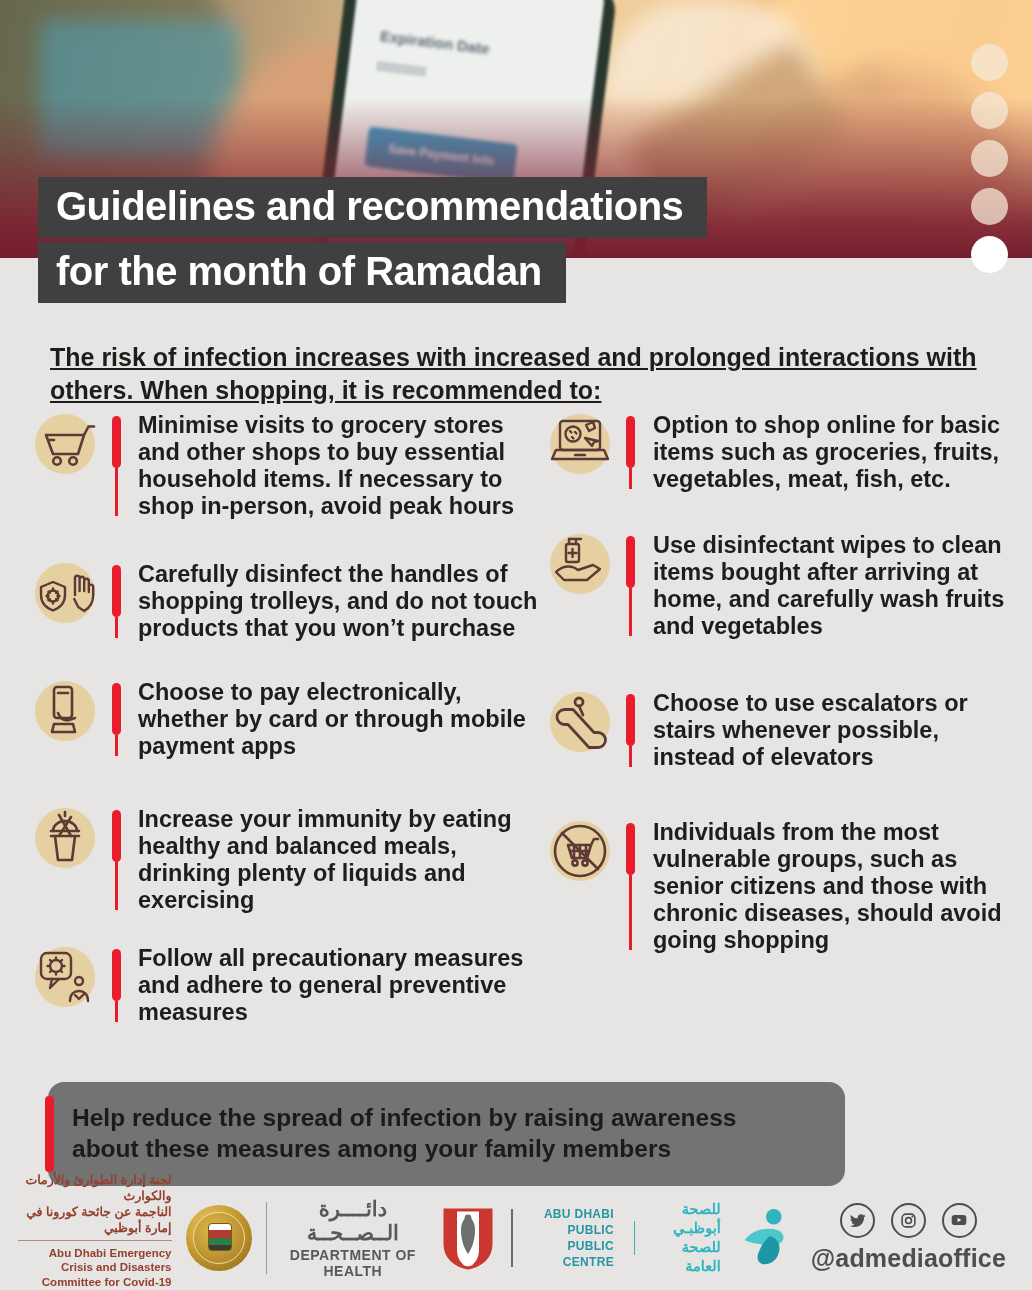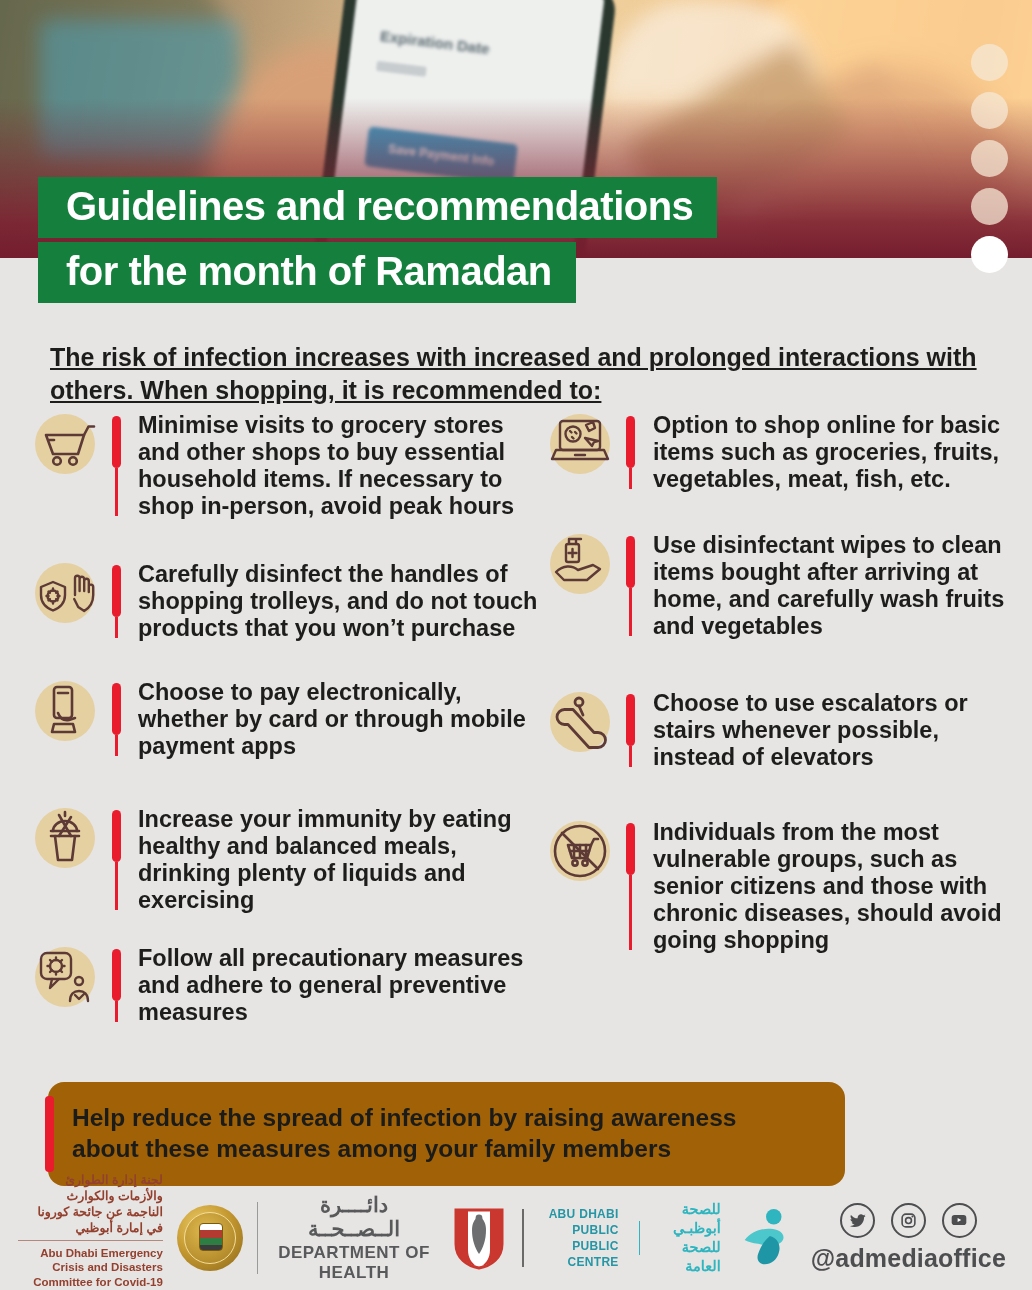--- a/index.html
+++ b/index.html
@@ -33,22 +33,22 @@
              color:#fff;font-size:12px;font-weight:bold;display:flex;align-items:center;justify-content:center;filter:blur(1px);}
   .hero-maroon{position:absolute;left:0;top:0;width:100%;height:100%;
        background:linear-gradient(to bottom,rgba(125,33,49,0) 38%,rgba(125,33,49,.45) 62%,rgba(125,33,49,.9) 86%,#741d2e 100%);}
 
   
   .dots{position:absolute;right:24px;top:44px;display:flex;flex-direction:column;gap:11px;z-index:5;}
   .dot{width:37px;height:37px;border-radius:50%;background:rgba(246,232,214,.75);}
   .dot.active{background:#ffffff;}
 
   
-  .banner{position:absolute;left:38px;background:#15803d;color:#fff;font-weight:bold;
-          font-size:40px;letter-spacing:-.5px;padding:7px 24px 9px 28px;z-index:6;white-space:nowrap;}
+  .banner{position:absolute;left:38px;background:#404040;color:#fff;font-weight:bold;
+          font-size:40px;letter-spacing:-.5px;padding:7px 24px 9px 18px;z-index:6;white-space:nowrap;}
   .banner.l1{top:177px;}
   .banner.l2{top:242px;}
 
   
   .intro{position:absolute;left:50px;top:316px;width:940px;font-size:25px;line-height:33px;
          font-weight:bold;color:#1d1d1b;z-index:2;text-decoration:underline;}
 
   
   .cols{position:absolute;left:35px;top:412px;width:975px;display:flex;}
   .col{display:flex;flex-direction:column;}
@@ -65,21 +65,21 @@
   .col-right .item-text{width:360px;}
   .col-left .item:nth-child(1){margin-bottom:41px;}
   .col-left .item:nth-child(2){margin-bottom:37px;}
   .col-left .item:nth-child(3){margin-bottom:46px;}
   .col-left .item:nth-child(4){margin-bottom:31px;}
   .col-right .item:nth-child(1){margin-bottom:39px;}
   .col-right .item:nth-child(2){margin-bottom:50px;}
   .col-right .item:nth-child(3){margin-bottom:48px;}
 
   
-  .callout{position:absolute;left:48px;top:1082px;width:797px;background:#a16207;border-radius:16px;
+  .callout{position:absolute;left:48px;top:1082px;width:797px;background:#737373;border-radius:16px;
            padding:20px 30px 22px 24px;box-sizing:border-box;}
   .callout-bar{position:absolute;left:-3px;top:14px;bottom:14px;width:9px;background:#e81c2c;border-radius:4px;}
   .callout-text{margin:0;font-size:24.5px;line-height:31px;font-weight:bold;color:#1b1b19;width:700px;}
 
   
   .footer{position:absolute;left:0;bottom:0;width:1032px;height:105px;display:flex;align-items:center;
           justify-content:flex-start;padding:0 18px;box-sizing:border-box;gap:14px;}
   .committee{width:200px;text-align:right;color:#93402f;}
   .committee .ar{font-size:12.5px;font-weight:bold;line-height:16px;direction:rtl;}
   .committee .rule{height:1px;background:#b4897d;margin:4px 0 5px;}
@@ -89,21 +89,21 @@
       position:relative;flex:0 0 66px;}
   .gold-emblem::before{content:"";position:absolute;inset:7px;border-radius:50%;border:1.5px solid #f2dd9a;
       background:radial-gradient(circle at 40% 35%,#dfb94f,#a57c1f);}
   .gold-emblem::after{content:"";position:absolute;left:22px;top:18px;width:22px;height:26px;
       background:linear-gradient(to bottom,#fff 0 25%,#b23a31 25% 55%,#2e7d43 55% 80%,#3b3b3b 80% 100%);
       border-radius:4px;border:1px solid #7a5a10;}
   .vdiv{width:1px;height:72px;background:#9a9a98;}
   .vdiv2{width:2px;height:58px;background:#6a6a68;}
   .doh{color:#58595b;text-align:center;}
   .doh .ar{font-size:21px;font-weight:bold;direction:rtl;letter-spacing:2px;}
-  .doh .en{font-size:17px;font-weight:bold;letter-spacing:.5px;margin-top:2px;}
+  .doh .en{font-size:14px;font-weight:bold;letter-spacing:.5px;margin-top:2px;}
   .falcon{flex:0 0 58px;}
   .phc{display:flex;align-items:center;gap:20px;color:#2596a5;}
   .phc .en{font-size:12px;font-weight:bold;text-align:right;line-height:16px;letter-spacing:.3px;}
   .phc-div{width:1.5px;height:34px;background:#2eb5bf;}
   .phc .ar{font-size:14.5px;font-weight:bold;text-align:right;line-height:19px;direction:rtl;color:#2eb5bf;}
   .phc-logo{flex:0 0 62px;}
   .social{margin-left:auto;display:flex;flex-direction:column;align-items:center;gap:6px;padding-right:8px;}
   .social-row{display:flex;gap:16px;}
   .soc{width:31px;height:31px;border-radius:50%;border:2px solid #4d4e50;display:flex;align-items:center;justify-content:center;}
   .handle{font-size:25px;font-weight:bold;color:#4d4e50;letter-spacing:.2px;}

